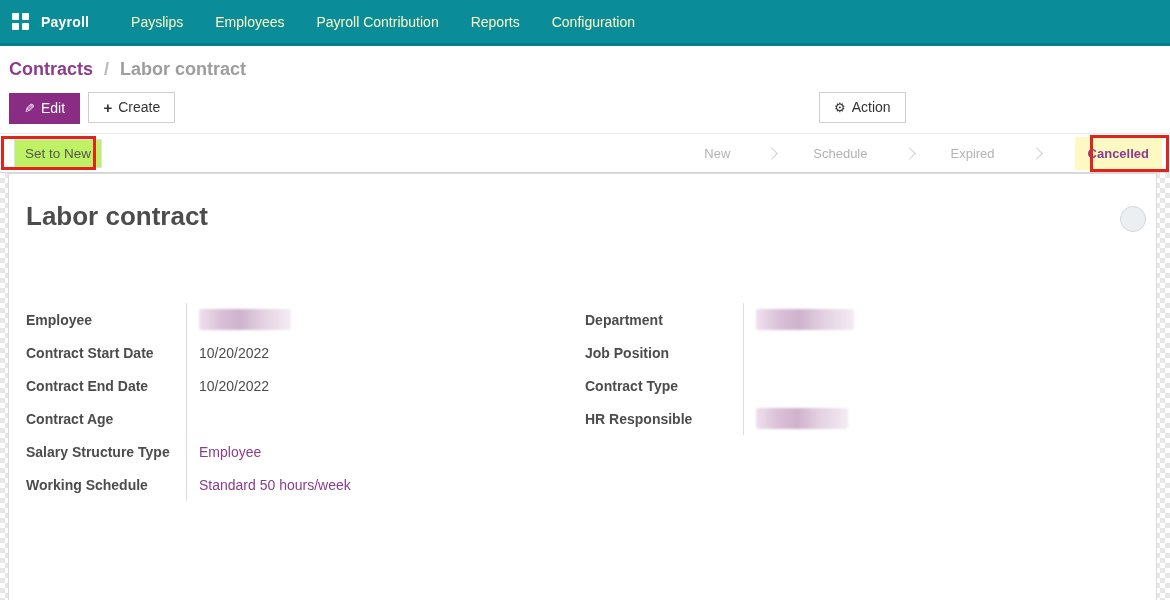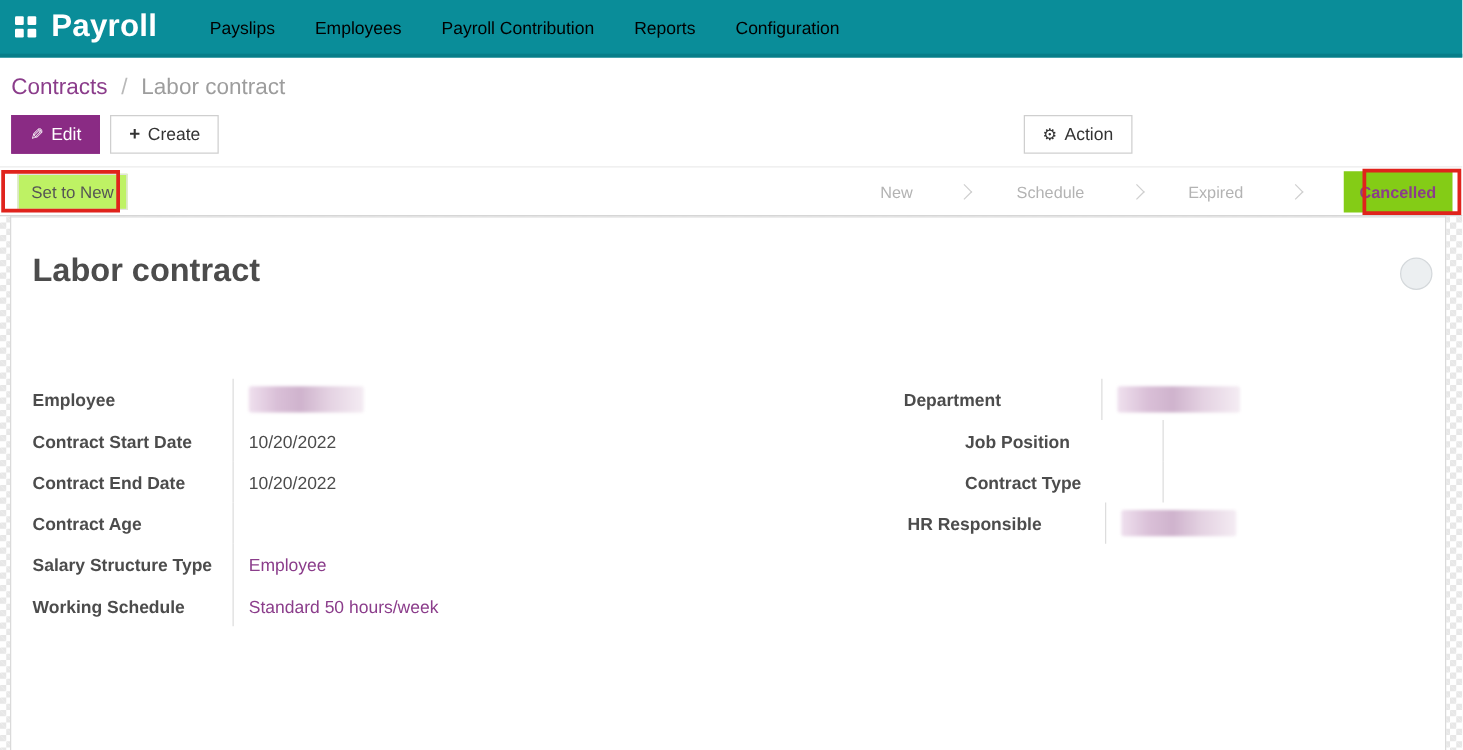--- a/index.html
+++ b/index.html
@@ -25,36 +25,36 @@
     display: grid;
     grid-template-columns: 7px 7px;
     grid-template-rows: 7px 7px;
     gap: 3px;
     margin: 0 12px 0 4px;
     cursor: pointer;
   }
   .apps-icon span { background: #fff; border-radius: 1px; }
   .brand {
     color: #fff;
-    font-size: 25px;
+    font-size: 14px;
     font-weight: bold;
     margin-right: 26px;
     letter-spacing: .2px;
     cursor: pointer;
   }
   .nav-item {
-    color: #000000;
+    color: #fef9c3;
     font-size: 14px;
     padding: 14px 16px;
     cursor: pointer;
     white-space: nowrap;
   }
 
   
-  .breadcrumb-row { padding: 13px 0 0 9px; height: 39px; font-size: 18px; }
+  .breadcrumb-row { padding: 13px 0 0 9px; height: 39px; font-size: 18px; font-weight: bold; }
   .crumb-parent { color: #8b3d8b; cursor: pointer; }
   .crumb-sep { color: #b9b9b9; margin: 0 6px; }
   .crumb-current { color: #9d9d9d; }
 
   
   .buttons-row { margin-top: 7px; padding-left: 9px; height: 32px; position: relative; }
   .btn {
     display: inline-flex; align-items: center; gap: 6px;
     font-size: 14px; padding: 6px 14px; cursor: pointer;
     border: 1px solid transparent; background: none; line-height: 17px;
@@ -85,21 +85,21 @@
   }
   .stages { margin-left: auto; display: flex; align-items: center; font-size: 13px; color: #b3b3b3; gap: 24px; }
   .stage { padding: 0 13px; cursor: pointer; white-space: nowrap; }
   .chevron {
     width: 9px; height: 9px;
     border-top: 1px solid #cfcfcf; border-right: 1px solid #cfcfcf;
     transform: rotate(45deg);
     flex: 0 0 auto;
   }
   .stage-active {
-    background: #84cc16; color: #8b3d8b; font-weight: bold;
+    background: #fef9c3; color: #8b3d8b; font-weight: bold;
     padding: 9px 13px; margin-left: 10px; margin-right: 2px;
   }
   .annotation {
     position: absolute;
     border: 3px solid #e0231c;
     pointer-events: none;
     z-index: 5;
   }
   .ann-set-new { left: 1px; top: 2px; width: 95px; height: 34px; }
   .ann-cancelled { right: 1px; top: 1px; width: 79px; height: 37px; }
@@ -126,21 +126,21 @@
   .sheet-title { font-size: 26px; font-weight: bold; color: #4c4c4c; }
   .avatar-circle {
     position: absolute; top: 32px; right: 10px;
     width: 26px; height: 26px; border-radius: 50%;
     background: #eceff1; border: 1px solid #d4d8db;
   }
 
   .fields { display: flex; margin-top: 71px; }
   .col { display: flex; flex-direction: column; }
   .col-left  { width: 543px; }
-  .col-right { width: 545px; margin-left: 16px; align-items: center; }
+  .col-right { width: 545px; margin-left: 16px; }
   .field-row { display: flex; align-items: center; height: 33px; }
   .field-label { font-weight: bold; font-size: 14px; color: #4c4c4c; flex: 0 0 auto; }
   .col-left  .field-label { width: 160px; }
   .col-right .field-label { width: 158px; }
   .field-value {
     border-left: 1px solid #ddd;
     align-self: stretch;
     display: flex; align-items: center;
     padding-left: 12px; flex: 1;
     font-size: 14px; color: #4c4c4c;

